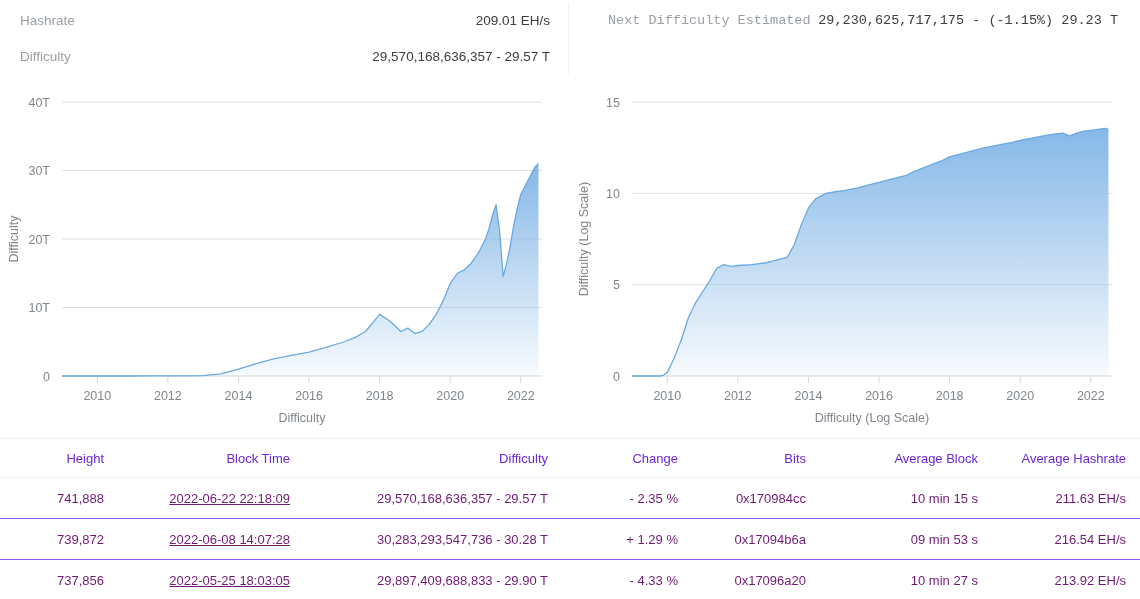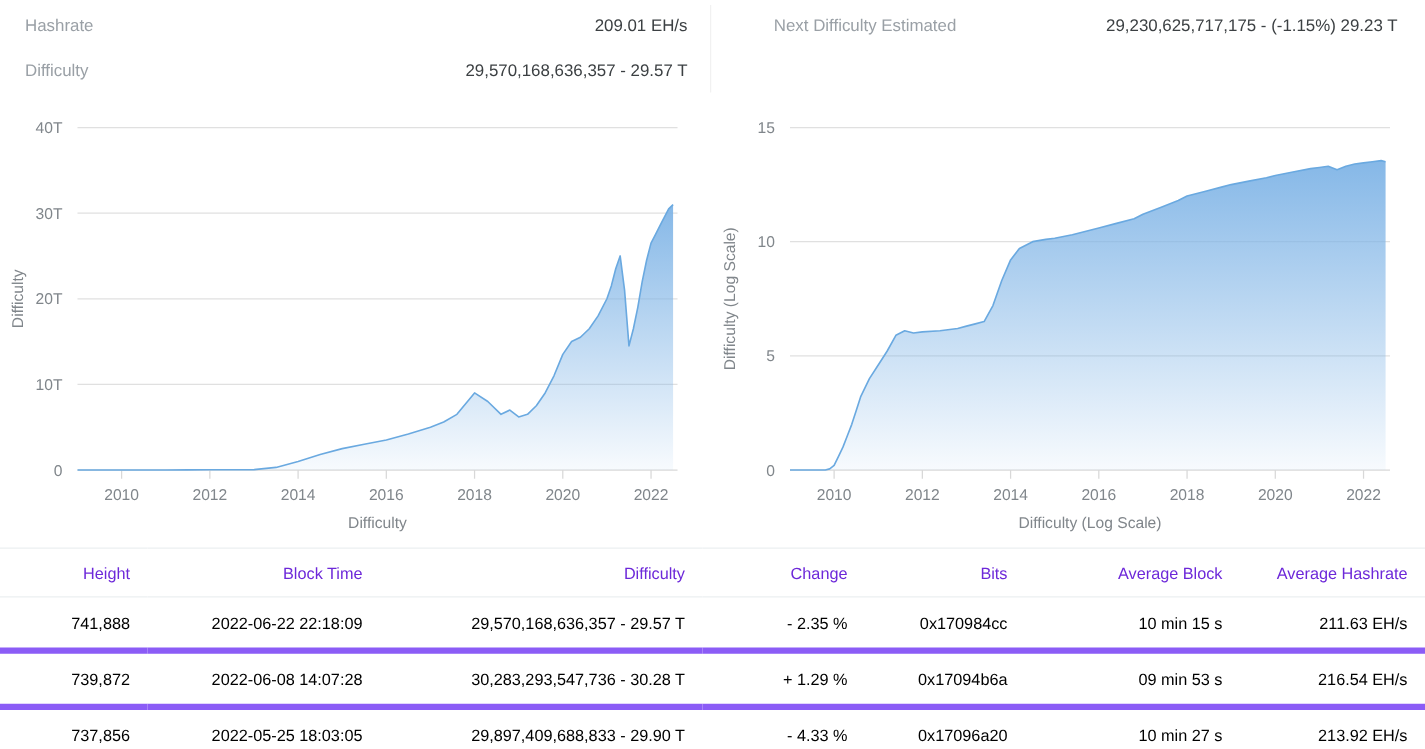--- a/index.html
+++ b/index.html
@@ -14,21 +14,21 @@
 
   
   .summary {
     position: absolute; left: 0; top: 0; width: 1140px; height: 78px;
     display: flex;
   }
   .summary-col {
     width: 570px; padding: 0 20px;
     display: flex; flex-direction: column; justify-content: flex-start;
   }
-  .summary-col.right { padding-left: 49px; padding-right: 22px; }
+  .summary-col.right { padding-left: 38px; padding-right: 22px; font-family: Liberation Mono, monospace; }
   .summary-row {
     display: flex; align-items: center; justify-content: space-between;
     height: 31px; margin-top: 5px;
   }
   .summary-label {
     font-size: 13.5px; color: #9aa0a6; font-weight: 400;
     white-space: nowrap;
   }
   .summary-value {
     font-size: 13.5px; color: #3c4043; font-weight: 400;
@@ -55,38 +55,38 @@
     width: 1140px; border-collapse: collapse; table-layout: fixed;
   }
   table.blocks thead th {
     font-size: 13px; font-weight: 400; color: #6d28d9;
     padding: 12px 14px 11px 14px;
     border-top: 1px solid #eceff1;
     border-bottom: 1px solid #eceff1;
     text-align: right; white-space: nowrap;
   }
   table.blocks tbody td {
-    font-size: 13px; font-weight: 400; color: #000000;
+    font-size: 13px; font-weight: 400; color: #701a75;
     padding: 13px 14px 12px 14px;
-    border-bottom: 5px solid #8b5cf6;
+    border-bottom: 1px solid #8b5cf6;
     text-align: right; white-space: nowrap;
   }
   .col-height   { width: 118px; }
   .col-time     { width: 186px; }
   .col-diff     { width: 258px; }
   .col-change   { width: 130px; }
   .col-bits     { width: 128px; }
   .col-avgblock { width: 172px; }
   .col-avghash  { width: 148px; }
 
   td.cell-height { color: #3f7fc1; }
   td.cell-diff   { color: #3c4043; }
   td.cell-bits   { color: #3c4043; font-size: 12.5px; }
   td.cell-avghash{ color: #3c4043; }
-  td.cell-time   { color: #5f6368; }
+  td.cell-time   { color: #5f6368; text-decoration: underline; }
   td.cell-avgblock { color: #5f6368; }
   .chg-neg { color: #e53935; }
   .chg-pos { color: #2e9e4f; }
 </style>
 </head>
 <body>
 
 <div class="page">
 
   <div class="summary">

